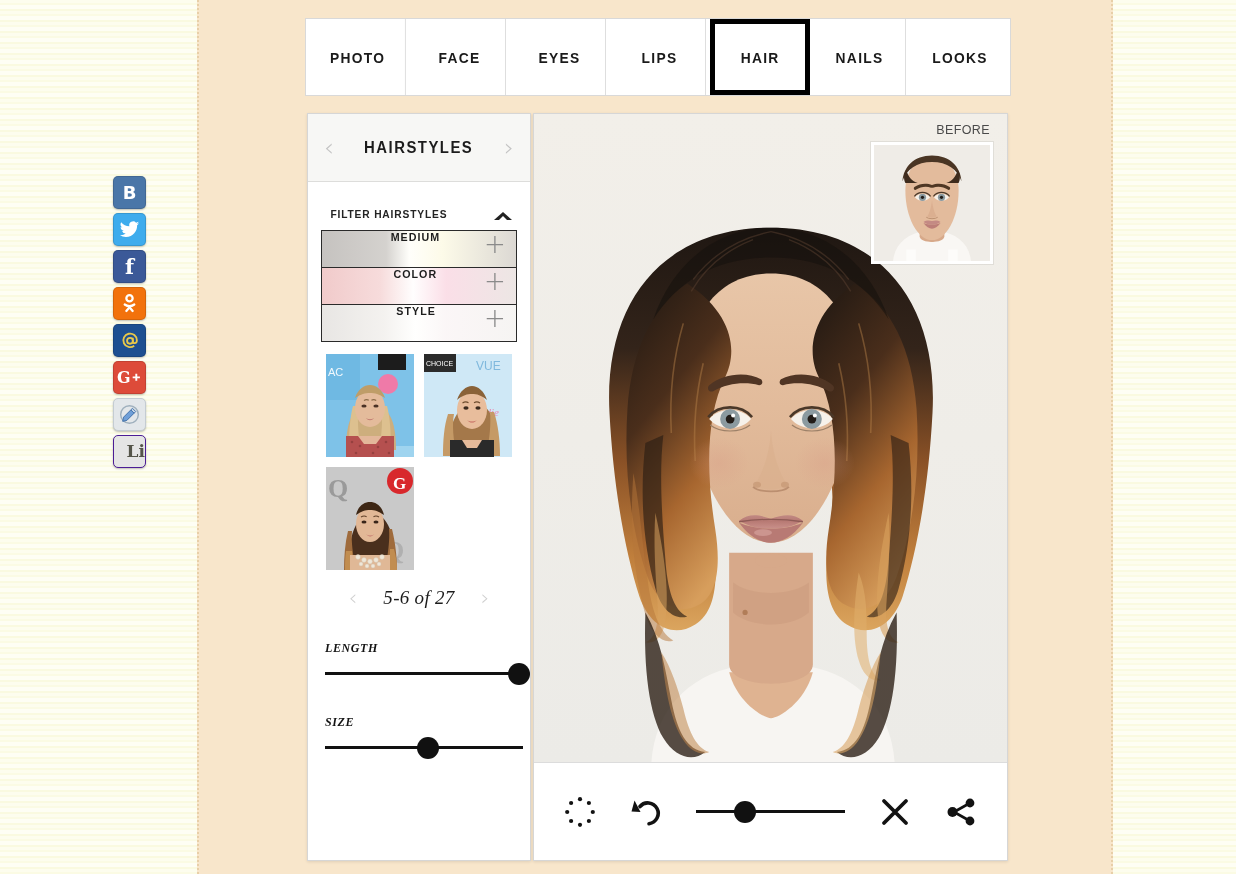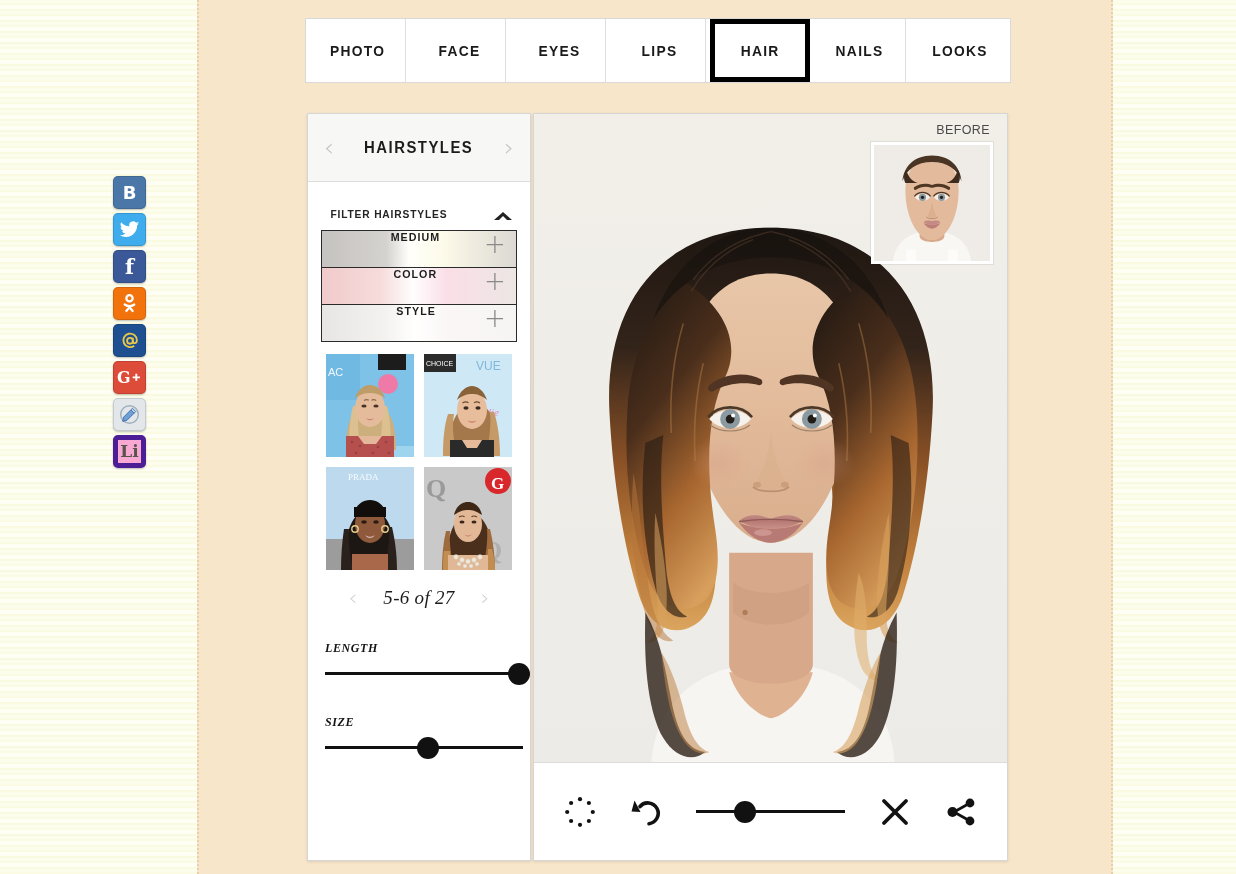--- a/index.html
+++ b/index.html
@@ -39,27 +39,27 @@
   }
   .sb-vk{background:linear-gradient(#5craft,#45688e);background:#4a76a8;}
   .sb-vk span{font-family:"DejaVu Sans",sans-serif;font-size:18px;font-weight:bold;}
   .sb-tw{background:#3eaced;}
   .sb-fb{background:#3b5998;}
   .sb-fb span{font-family:"DejaVu Serif",serif;font-size:21px;font-weight:bold;}
   .sb-ok{background:#f2720c;}
   .sb-mail{background:#1d4f91;}
   .sb-gp{background:#dd4b39;}
   .sb-lj{background:#e3e7ea;border:1px solid #c4ccd2;}
-  .sb-li{background:#f9a8d4;border:5px solid #4c1d95;color:#4c4c40;}
+  .sb-li{background:#e5e5e5;border:1px solid #4c1d95;color:#4c4c40;justify-content:flex-end;}
   .sb-li span{font-family:"DejaVu Serif",serif;font-size:17px;font-weight:bold;color:#55554a;}
 
   
   #tabbar{
     position:absolute;left:305px;top:18px;
-    display:flex;align-items:stretch;height:65px;
+    display:flex;align-items:stretch;height:78px;
     background:#fff;
     border:1px solid #d9d9d9;box-sizing:border-box;
   }
   .tab{
     display:flex;align-items:center;justify-content:center;
     background:#fff;
     border-right:1px solid #dcdcdc;
     box-sizing:border-box;
     font-family:"Liberation Sans Narrow","Liberation Sans",sans-serif;
     font-weight:bold;font-size:15px;letter-spacing:1.4px;
@@ -393,38 +393,20 @@
         <path d="M33 46c3-9 9-14 15-14s12 5 15 14c-6-5-10-6-15-6s-9 1-15 6z" fill="#8a6238"></path>
         <ellipse cx="42" cy="54" rx="2.6" ry="1.7" fill="#3b2a1e"></ellipse>
         <ellipse cx="54" cy="54" rx="2.6" ry="1.7" fill="#3b2a1e"></ellipse>
         <path d="M38.5 49c2-1.3 4.2-1.3 6-.3M50 48.7c1.8-1 4-1 6 .3" stroke="#6d4c2e" stroke-width="1.2" fill="none"></path>
         <path d="M43 66c3 2 7 2 10 0-3 3.4-7 3.4-10 0z" fill="#c4675f"></path>
         <path d="M26 86h44v17H26z" fill="#2a2a2a"></path>
         <path d="M38 86h20l-5 8H43z" fill="#e6bb9b"></path>
       </svg>
     </div>
 
-    <div class="thumb">
-      <svg viewBox="0 0 88 103" preserveAspectRatio="xMidYMid slice">
-        <rect width="88" height="103" fill="#bcd9ee"></rect>
-        <rect x="0" y="72" width="88" height="31" fill="#9c9c9c"></rect>
-        <text x="22" y="13" font-family="Liberation Serif,serif" font-size="9" fill="#ffffff" opacity=".9">PRADA</text>
-        <path d="M18 103c0-22 3-39 8-48 5-9 11-13 18-13s13 4 18 13c5 9 8 26 8 48z" fill="#1d1714"></path>
-        <path d="M18 62c-2 13-3 27-3 41h12c-3-16-5-30-4-41zM66 60c3 13 5 27 5 43H59c3-17 5-32 4-43z" fill="#2a211c"></path>
-        <ellipse cx="44" cy="57" rx="15" ry="19" fill="#8e5a3b"></ellipse>
-        <path d="M28 50c0-10 7-17 16-17s16 7 16 17c-6-5-10-7-16-7s-10 2-16 7z" fill="#120e0c"></path>
-        <rect x="28" y="40" width="32" height="10" fill="#120e0c"></rect>
-        <ellipse cx="38" cy="55" rx="2.8" ry="1.8" fill="#2a1a12"></ellipse>
-        <ellipse cx="50" cy="55" rx="2.8" ry="1.8" fill="#2a1a12"></ellipse>
-        <path d="M39 68c3 2.4 7 2.4 10 0-3 3.8-7 3.8-10 0z" fill="#e8c8cb"></path>
-        <path d="M26 87h36v16H26z" fill="#a9684a"></path>
-        <circle cx="29" cy="62" r="3.2" fill="none" stroke="#e6cf8e" stroke-width="1.4"></circle>
-        <circle cx="59" cy="62" r="3.2" fill="none" stroke="#e6cf8e" stroke-width="1.4"></circle>
-      </svg>
-    </div>
 
     <div class="thumb">
       <svg viewBox="0 0 88 103" preserveAspectRatio="xMidYMid slice">
         <rect width="88" height="103" fill="#c9c9c9"></rect>
         <text x="2" y="30" font-family="Liberation Serif,serif" font-size="26" fill="#9a9a9a" font-weight="bold">Q</text>
         <text x="58" y="92" font-family="Liberation Serif,serif" font-size="26" fill="#b0b0b0" font-weight="bold">Q</text>
         <circle cx="74" cy="14" r="13" fill="#d8282c"></circle>
         <text x="67" y="22" font-family="Liberation Serif,serif" font-size="17" fill="#fff" font-weight="bold">G</text>
         <path d="M22 103c0-20 3-36 8-45 5-8 10-12 16-12s12 4 16 12c5 9 8 25 8 45z" fill="#4a2f1d"></path>
         <path d="M22 64c-3 12-4 26-4 39h12c-3-15-5-28-4-39zM66 62c3 12 5 27 5 41H59c3-16 5-30 4-41z" fill="#9f6b3c"></path>

